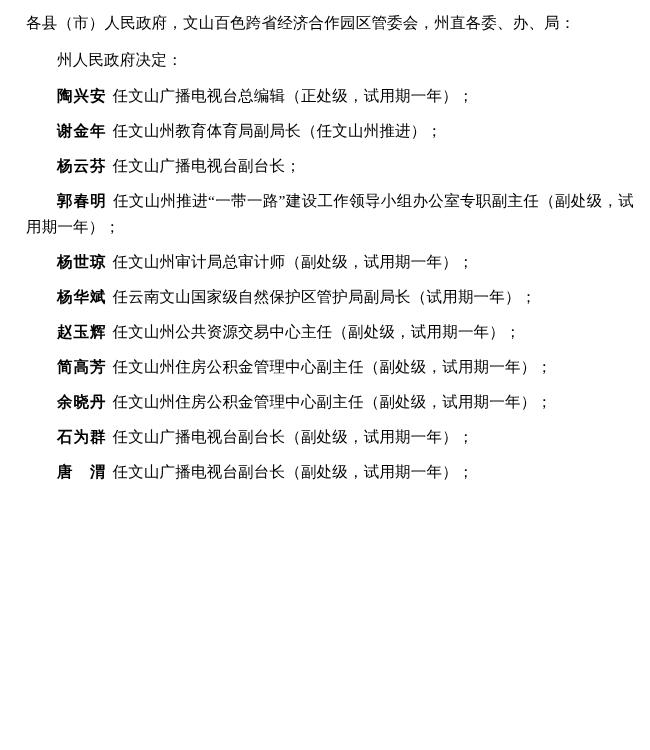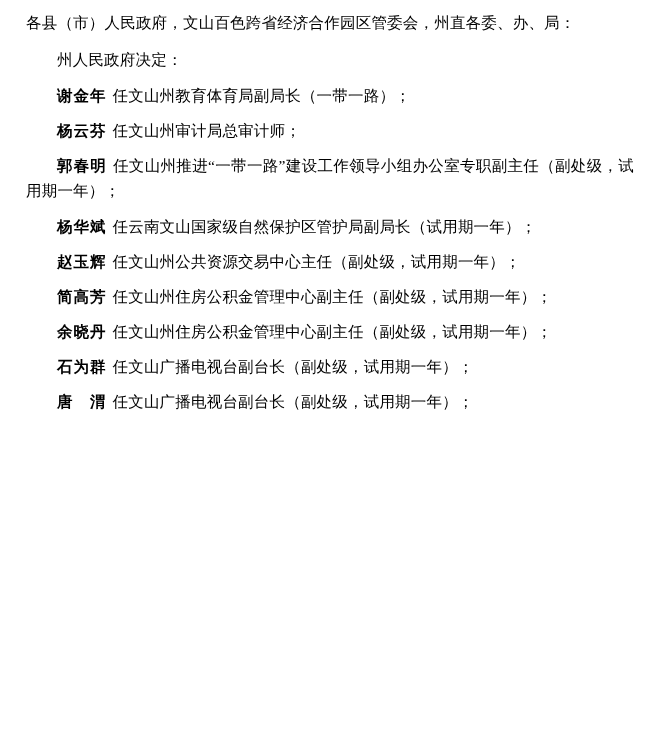--- a/index.html
+++ b/index.html
@@ -57,34 +57,40 @@
 <body>
 
 <div class="page">
 
   <p class="para">各县（市）人民政府，文山百色跨省经济合作园区管委会，州直各委、办、局：</p>
 
   <p class="para indent">州人民政府决定：</p>
 
   <div>
 
+    <p class="entry">
+      <span class="name">陶兴安</span><span class="sep"></span><span class="body">任文山广播电视台总编辑（正处级，试用期一年）；</span>
+    </p>
 
 
     <p class="entry">
-      <span class="name">谢金年</span><span class="sep"></span><span class="body">任文山州教育体育局副局长（一带一路）；</span>
+      <span class="name">谢金年</span><span class="sep"></span><span class="body">任文山州教育体育局副局长（任文山州推进）；</span>
     </p>
 
     <p class="entry">
-      <span class="name">杨云芬</span><span class="sep"></span><span class="body">任文山州审计局总审计师；</span>
+      <span class="name">杨云芬</span><span class="sep"></span><span class="body">任文山广播电视台副台长；</span>
     </p>
 
     <p class="entry">
       <span class="name">郭春明</span><span class="sep"></span><span class="body">任文山州推进“一带一路”建设工作领导小组办公室专职副主任（副处级，试用期一年）；</span>
     </p>
 
+    <p class="entry">
+      <span class="name">杨世琼</span><span class="sep"></span><span class="body">任文山州审计局总审计师（副处级，试用期一年）；</span>
+    </p>
 
 
     <p class="entry">
       <span class="name">杨华斌</span><span class="sep"></span><span class="body">任云南文山国家级自然保护区管护局副局长（试用期一年）；</span>
     </p>
 
     <p class="entry">
       <span class="name">赵玉辉</span><span class="sep"></span><span class="body">任文山州公共资源交易中心主任（副处级，试用期一年）；</span>
     </p>
 

